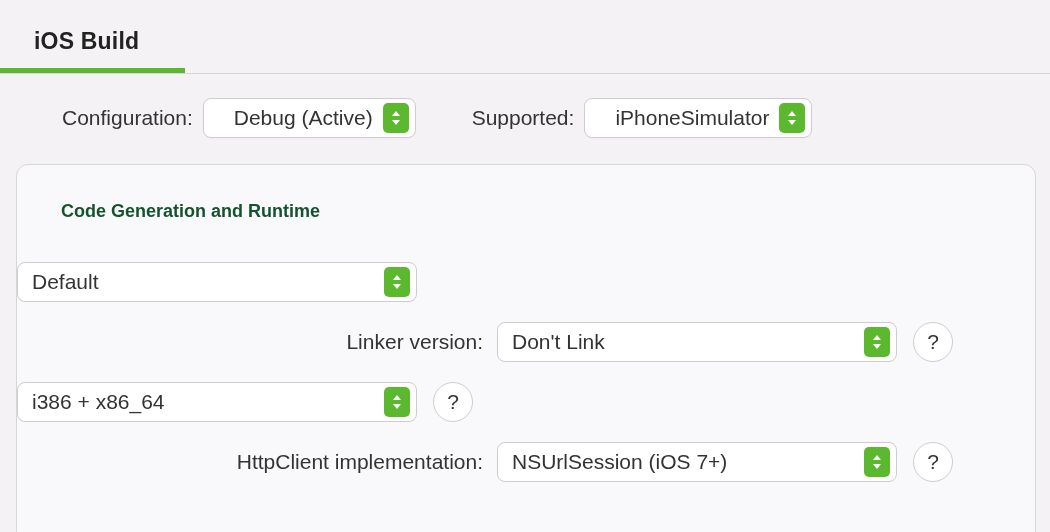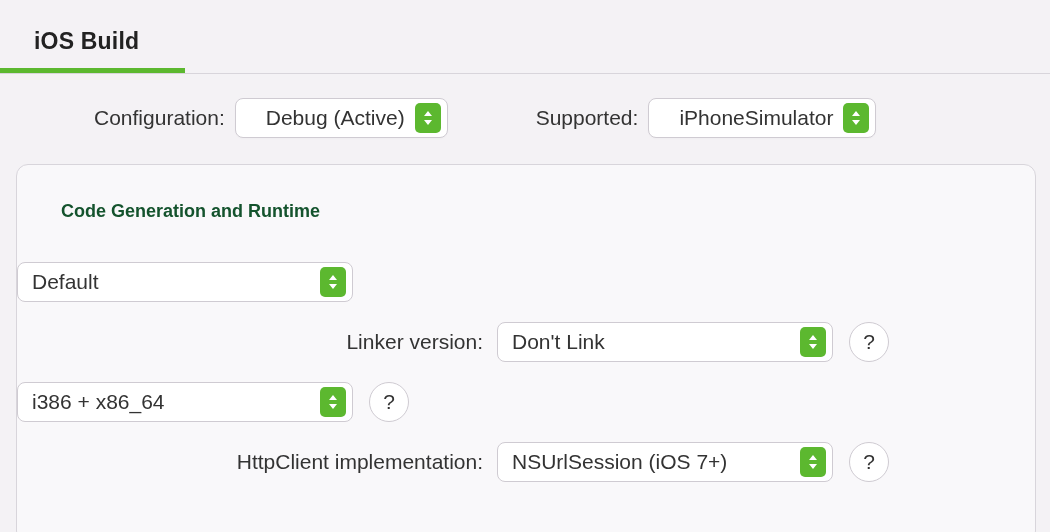--- a/index.html
+++ b/index.html
@@ -32,21 +32,20 @@
     .config-row {
       display: flex;
       align-items: center;
       gap: 10px;
       padding: 24px 0 26px 62px;
     }
     .label {
       font-size: 21px;
       color: #333;
       font-weight: 400;
-      margin-left: 32px;
     }
     .select {
       display: inline-flex;
       align-items: center;
       justify-content: space-between;
       background: #ffffff;
       border: 1px solid #cfcbd2;
       border-radius: 8px;
       padding: 4px 6px 4px 30px;
       font-size: 21px;
@@ -87,21 +86,21 @@
       margin-bottom: 20px;
     }
     .form-label {
       width: 480px;
       text-align: right;
       padding-right: 14px;
       font-size: 21px;
       color: #333;
     }
     .form-select {
-      width: 336px;
+      width: 400px;
       display: inline-flex;
       align-items: center;
       justify-content: space-between;
       background: #ffffff;
       border: 1px solid #cfcbd2;
       border-radius: 8px;
       padding: 4px 6px 4px 14px;
       font-size: 21px;
       color: #333;
       cursor: pointer;

